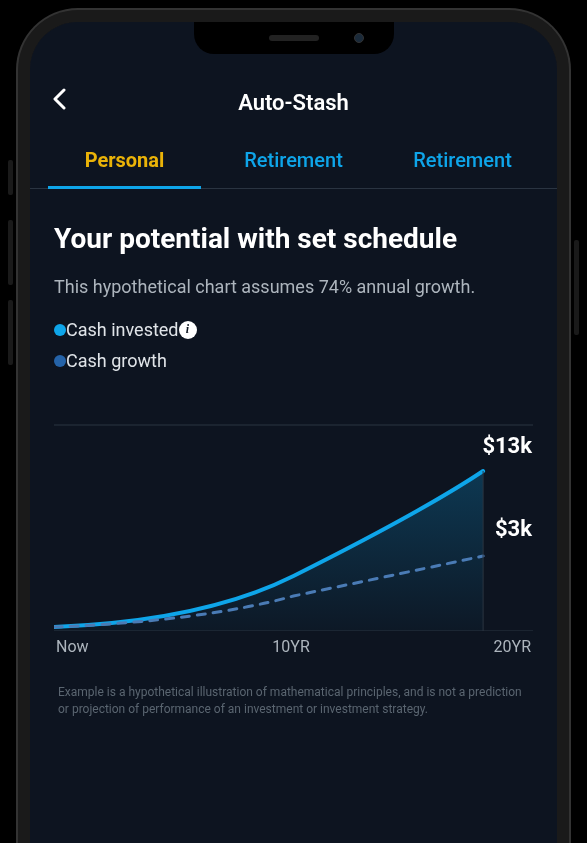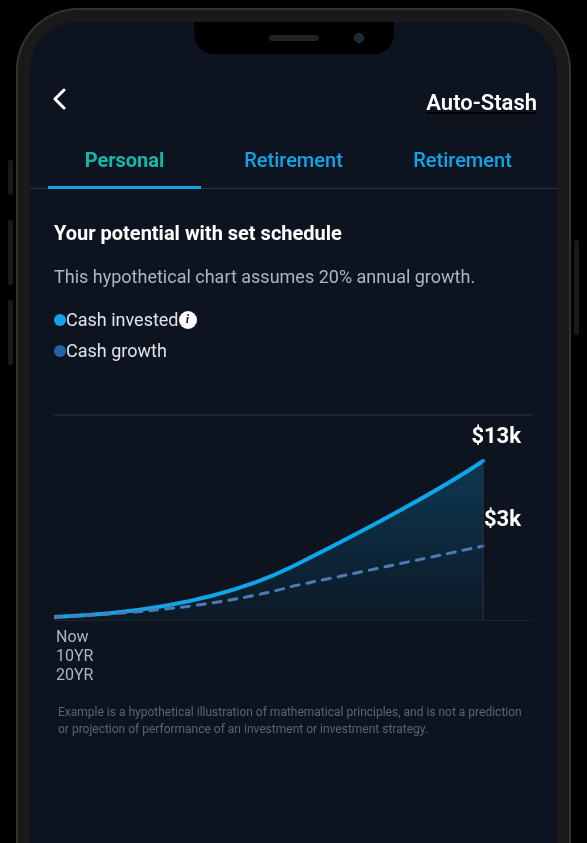--- a/index.html
+++ b/index.html
@@ -73,25 +73,24 @@
       top: 0;
       left: 0;
       right: 0;
       bottom: 0;
       background: #0d1420;
       padding-top: 50px;
     }
     .header {
       display: flex;
       align-items: center;
-      justify-content: flex-end;
+      justify-content: center;
       position: relative;
       height: 60px;
       padding: 0 20px;
-      text-decoration: underline;
     }
     .back-btn {
       position: absolute;
       left: 22px;
       color: #fff;
       font-size: 24px;
       cursor: pointer;
     }
     .title {
       color: #fff;
@@ -107,38 +106,38 @@
       flex: 1;
       text-align: center;
       padding: 16px 8px;
       font-size: 20px;
       color: #0ea5e9;
       cursor: pointer;
       position: relative;
       font-weight: 500;
     }
     .tab.active {
-      color: #14b8a6;
+      color: #eab308;
       font-weight: 700;
     }
     .tab.active::after {
       content: '';
       position: absolute;
       bottom: -1px;
       left: 8px;
       right: 8px;
       height: 3px;
       background: #0ea5e9;
     }
     .content {
       padding: 32px 24px 0;
     }
     .heading {
       color: #fff;
-      font-size: 20px;
+      font-size: 28px;
       font-weight: 700;
       line-height: 1.25;
       margin-bottom: 20px;
     }
     .subtext {
       color: #adb5bd;
       font-size: 18px;
       margin-bottom: 22px;
     }
     .legend {
@@ -181,36 +180,35 @@
     .chart-svg {
       width: 100%;
       height: 100%;
     }
     .axis {
       display: flex;
       justify-content: space-between;
       color: #adb5bd;
       font-size: 16px;
       padding: 0 2px 0 2px;
-      flex-direction: column;
     }
     .data-label {
       position: absolute;
       color: #fff;
       font-size: 22px;
       font-weight: 700;
-      right: 12px;
+      right: 1px;
     }
     .data-label.top { top: 22px; }
     .data-label.mid { top: 105px; }
     .disclaimer {
       color: #5a6570;
       font-size: 12px;
       line-height: 1.4;
-      margin-top: 20px;
+      margin-top: 28px;
       padding: 0 4px;
     }
   </style>
 </head>
 <body>
 
 <div class="side-btn left1"></div>
 <div class="side-btn left2"></div>
 <div class="side-btn left3"></div>
 <div class="side-btn right1"></div>
@@ -232,21 +230,21 @@
     </div>
 
     <div class="tabs">
       <div class="tab active">Personal</div>
       <div class="tab">Retirement</div>
       <div class="tab">Retirement</div>
     </div>
 
     <div class="content">
       <h1 class="heading">Your potential with set schedule</h1>
-      <p class="subtext">This hypothetical chart assumes 20% annual growth.</p>
+      <p class="subtext">This hypothetical chart assumes 74% annual growth.</p>
 
       <div class="legend">
         <div class="legend-item">
           <span class="legend-dot invested"></span>
           <span>Cash invested</span>
           <span class="info-icon">i</span>
         </div>
         <div class="legend-item">
           <span class="legend-dot saved"></span>
           <span>Cash growth</span>

